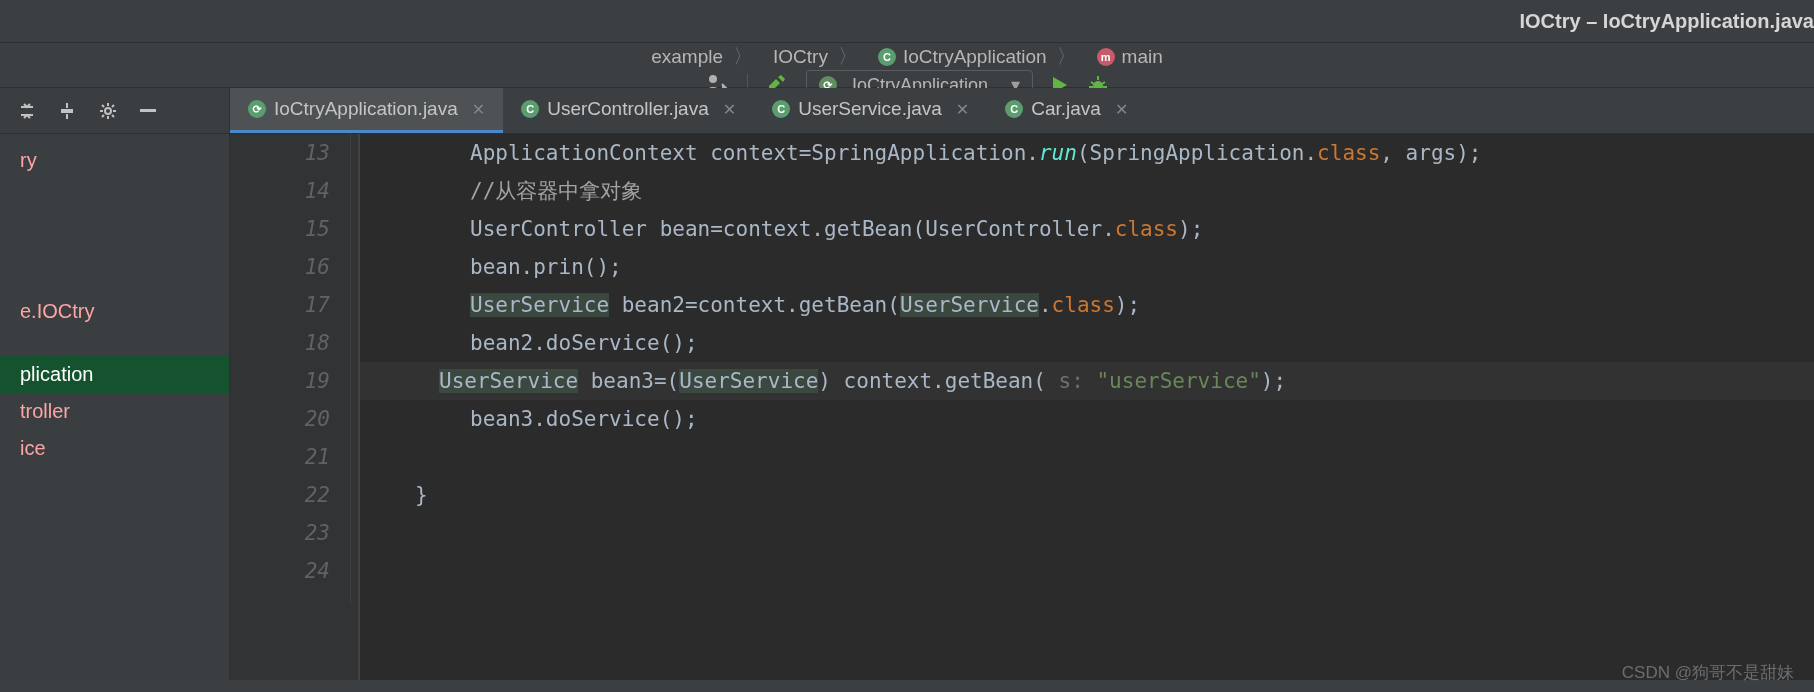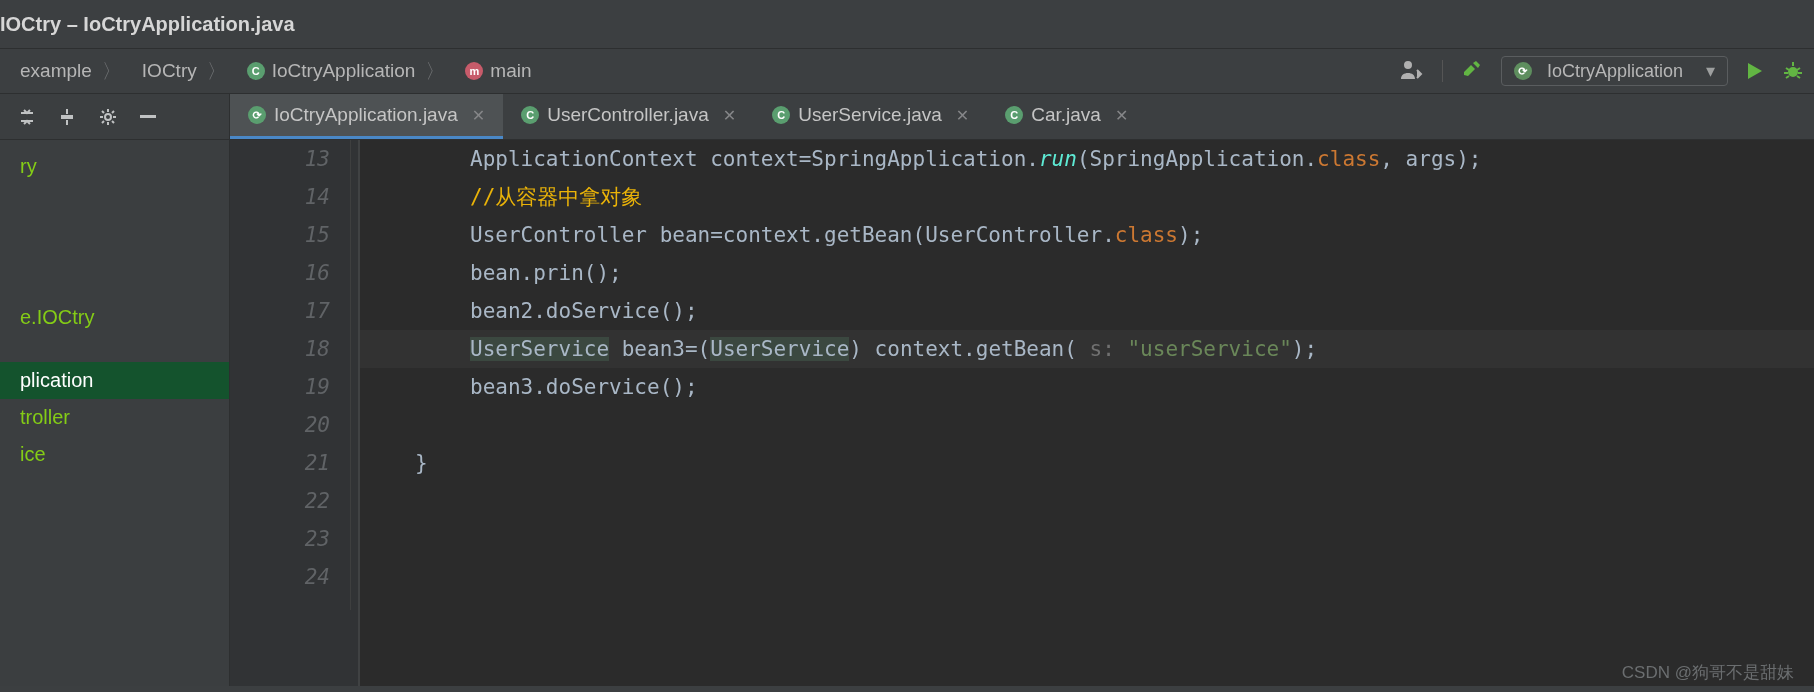--- a/index.html
+++ b/index.html
@@ -8,37 +8,38 @@
     background: #3c3f41;
     color: #bbbbbb;
     width: 1814px;
     height: 692px;
     overflow: hidden;
     font-size: 18px;
     position: relative;
   }
   
   .titlebar {
-    height: 49px;
+    height: 43px;
     background: #3c3f41;
     display: flex;
     align-items: center;
-    justify-content: flex-start;
+    justify-content: flex-end;
     border-bottom: 1px solid #2d2f30;
   }
   .titlebar-text { font-weight: 600; color: #d6d6d6; font-size: 20px; }
   
   .navbar {
     height: 45px;
     background: #3c3f41;
     display: flex;
     align-items: center;
     justify-content: space-between;
     padding: 0 10px;
     border-bottom: 1px solid #2d2f30;
+    flex-direction: column;
   }
   .breadcrumbs { display: flex; align-items: center; gap: 0; }
   .crumb { display: flex; align-items: center; padding: 0 10px; color: #b6b6b6; font-size: 19px; }
   .crumb .chev { color: #6d6f71; margin-left: 10px; font-size: 20px; }
   .crumb-icon { width: 18px; height: 18px; border-radius: 50%; margin-right: 7px; display: inline-flex; align-items: center; justify-content: center; font-size: 11px; font-weight: bold; color: #fff; }
   .icon-class { background: #5a9e6f; }
   .icon-method { background: #c75b6a; }
   
   .nav-right { display: flex; align-items: center; gap: 18px; }
   .nav-sep { width: 1px; height: 22px; background: #555; }
@@ -58,21 +59,21 @@
     width: 230px; background: #3b3e40; border-right: 1px solid #2d2f30;
     overflow: hidden;
   }
   .side-tool {
     height: 46px; display: flex; align-items: center; gap: 22px;
     padding: 0 18px; border-bottom: 1px solid #2d2f30;
   }
   .side-tool .icn { color: #c0c2c3; }
   .side-list { padding-top: 8px; }
   .side-item {
-    padding: 7px 20px; font-size: 20px; color: #84cc16; white-space: nowrap;
+    padding: 7px 20px; font-size: 20px; color: #fca5a5; white-space: nowrap;
   }
   .side-item.selected { background: #14532d; color: #fff; }
   .editor-col { flex: 1; display: flex; flex-direction: column; }
   
   .tabs {
     display: flex; align-items: stretch; height: 46px;
     background: #3c3f41; border-bottom: 1px solid #2d2f30;
   }
   .tab {
     display: flex; align-items: center; gap: 8px;
@@ -102,21 +103,21 @@
   }
   .rail2 {
     width: 1px; background: #444; position: absolute; left: 228px; top: 0px; bottom: 76px; opacity:.7;
   }
   .code {
     flex: 1; padding-left: 110px; color: #a9b7c6; position: relative;
   }
   .code .row { height: 38px; white-space: pre; }
   .c-key { color: #cc7832; }
   .c-str { color: #6a8759; }
-  .c-com { color: #eab308; }
+  .c-com { color: #a3a3a3; }
   .c-fn  { font-style: italic; color: #5eead4; }
   .c-param { color: #707070; }
   .c-hl { background: #3b4840; }
   .cursor-line { background: #323232; }
   .watermark {
     position: absolute; right: 20px; bottom: 8px;
     color: #6b6e70; font-size: 17px; font-family: -apple-system, sans-serif;
   }
   svg { display: block; }
 </style>
@@ -257,22 +258,23 @@
         <div class="ln">24</div>
       </div>
       <div class="rail"></div>
 
       <div class="code">
         <div class="rail2" style="left:-10px"></div>
         <div class="row"><span>ApplicationContext context=SpringApplication.</span><span class="c-fn">run</span><span>(SpringApplication.</span><span class="c-key">class</span><span>, args);</span></div>
         <div class="row"><span class="c-com">//从容器中拿对象</span></div>
         <div class="row"><span>UserController bean=context.getBean(UserController.</span><span class="c-key">class</span><span>);</span></div>
         <div class="row"><span>bean.prin();</span></div>
+        <div class="row"><span class="c-hl">UserService</span><span> bean2=context.getBean(</span><span class="c-hl">UserService</span><span>.</span><span class="c-key">class</span><span>);</span></div>
         <div class="row"><span>bean2.doService();</span></div>
-        <div class="row cursor-line" style="margin-left:-110px;padding-left:110px;"><span class="c-hl">UserService</span><span> bean3=(</span><span class="c-hl">UserService</span><span>) context.getBean( </span><span class="c-param">s: </span><span class="c-str">"userService"</span><span>);</span></div>
+        <div class="row cursor-line" style="margin-left:-110px;padding-left:79px;"><span class="c-hl">UserService</span><span> bean3=(</span><span class="c-hl">UserService</span><span>) context.getBean( </span><span class="c-param">s: </span><span class="c-str">"userService"</span><span>);</span></div>
         <div class="row"><span>bean3.doService();</span></div>
         <div class="row"></div>
         <div class="row" style="padding-left:0;margin-left:-55px;"><span>}</span></div>
         <div class="row"></div>
       </div>
     </div>
   </div>
 </div>
 
 <div class="watermark">CSDN @狗哥不是甜妹</div>

